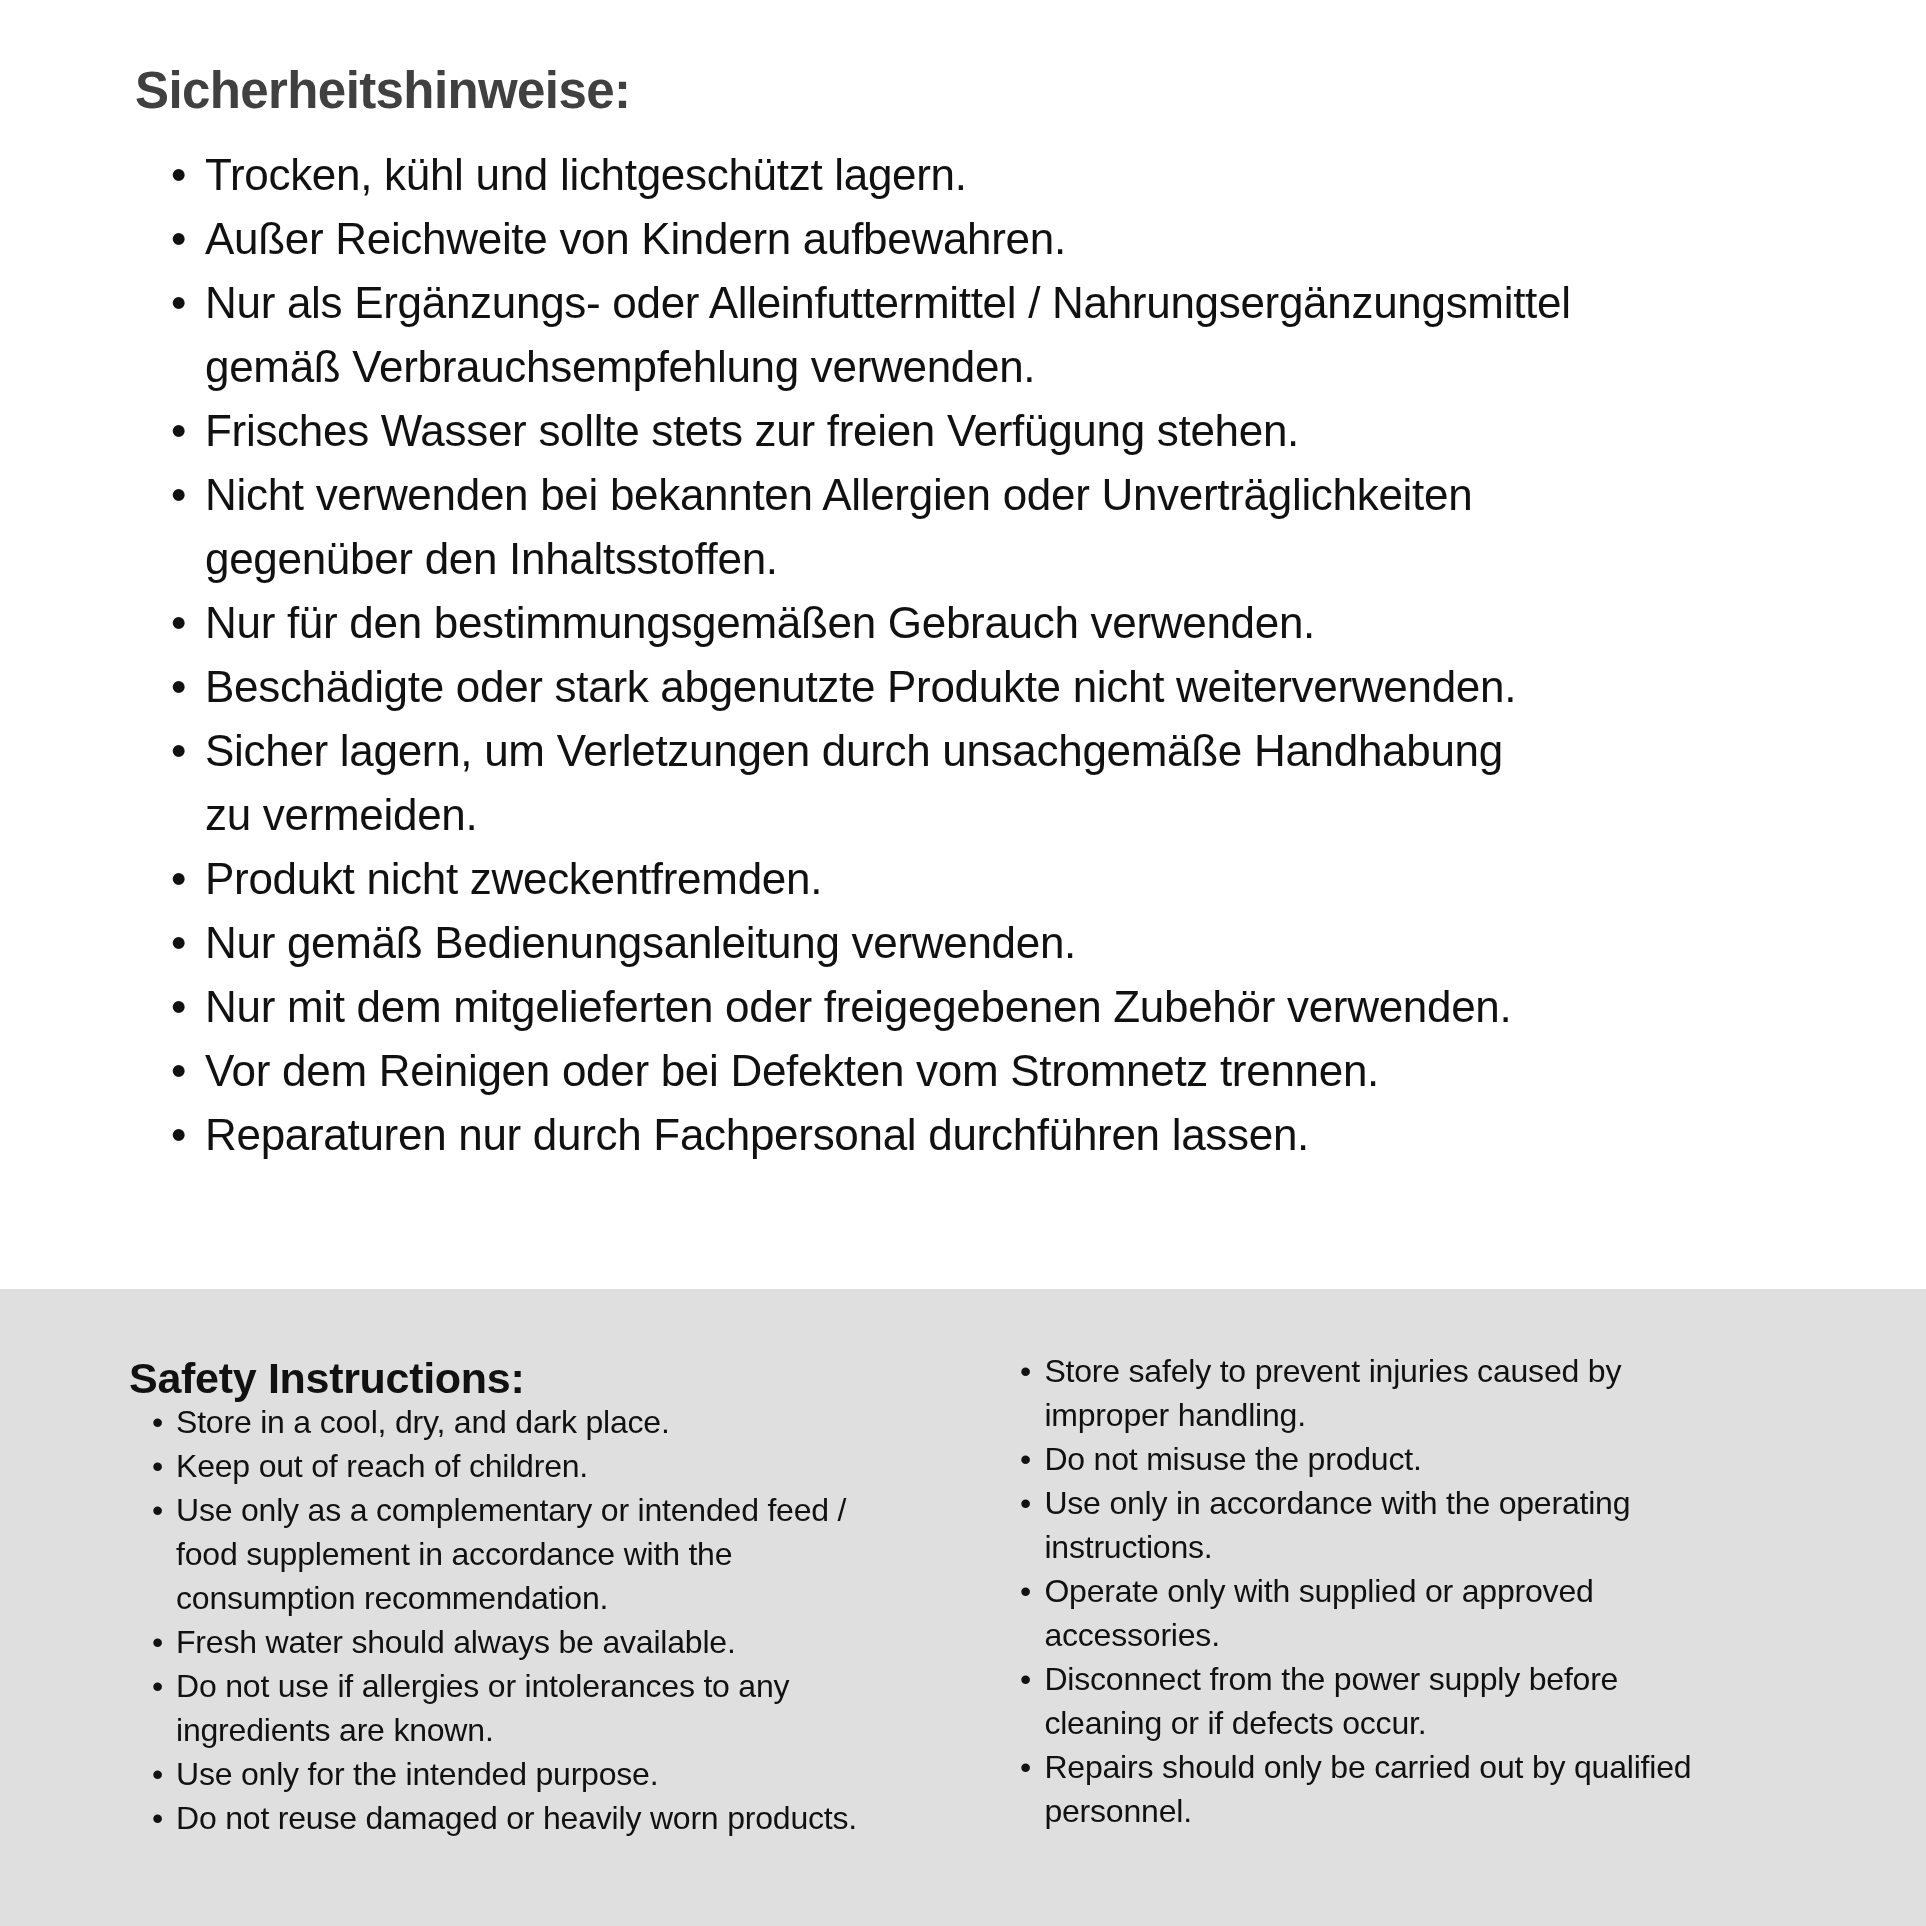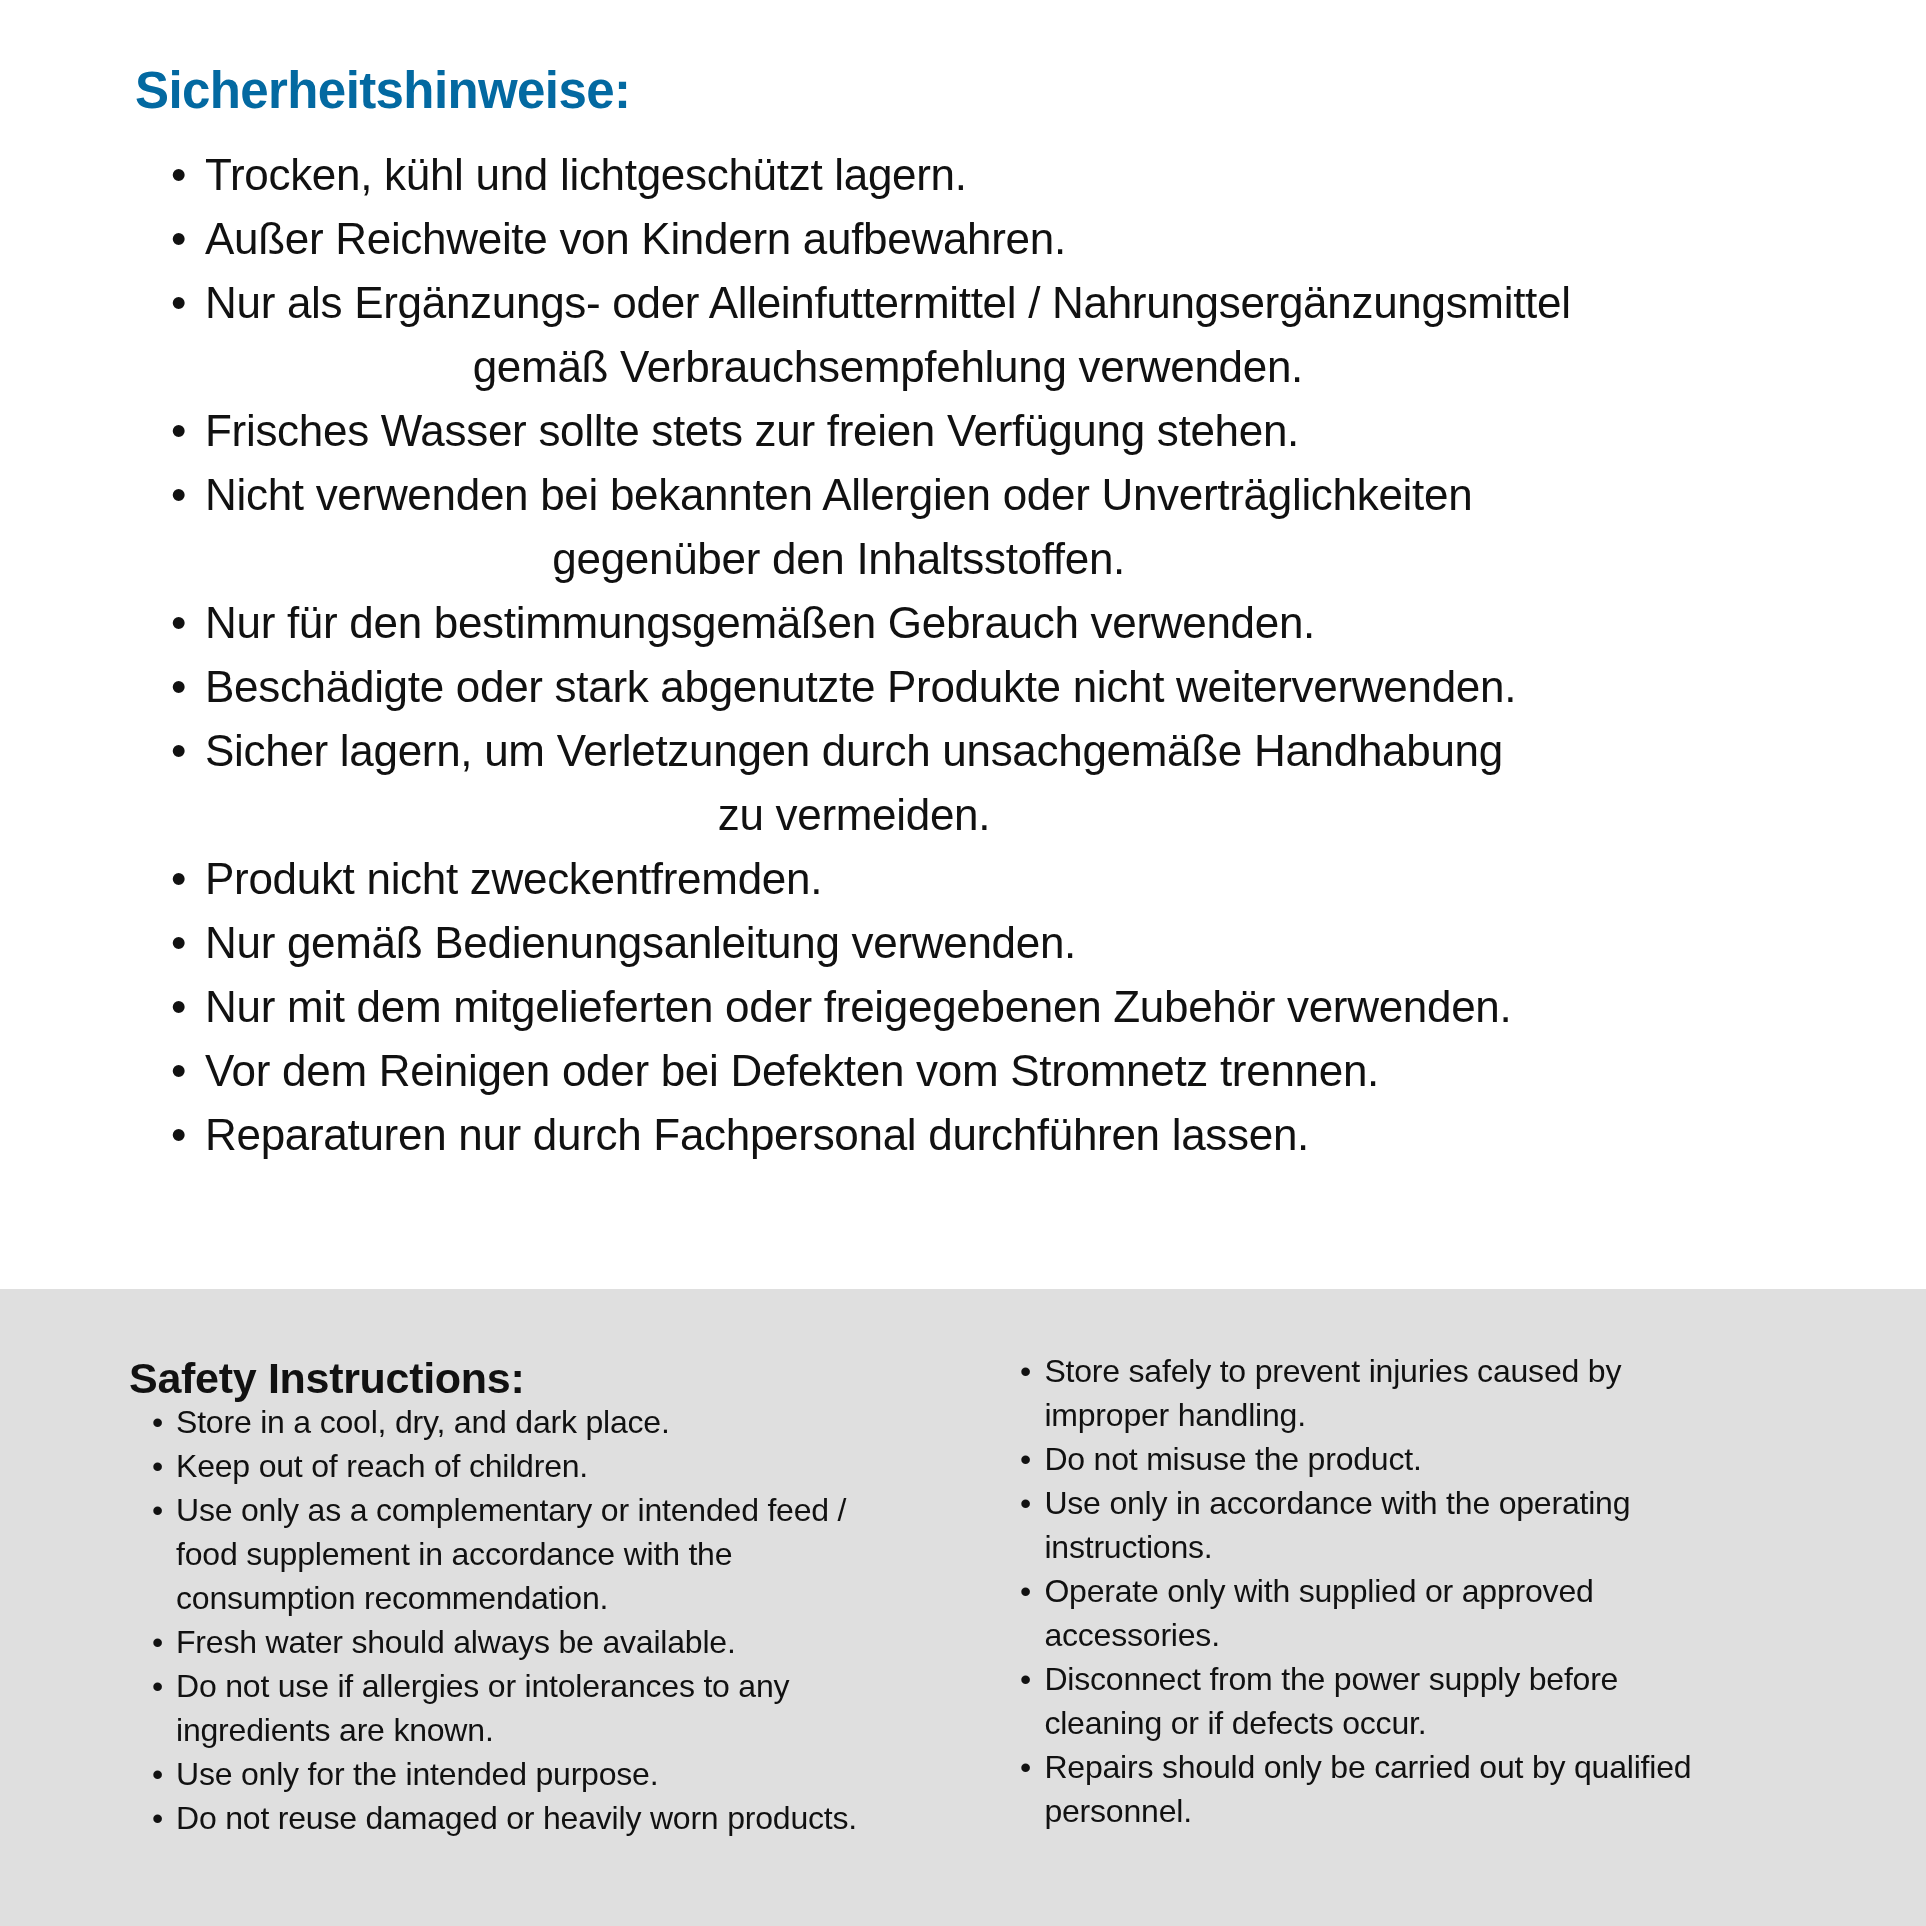--- a/index.html
+++ b/index.html
@@ -20,21 +20,21 @@
   
   .de-title {
     position: absolute;
     top: 63px;
     left: 135px;
     margin: 0;
     font-size: 51px;
     font-weight: 700;
     letter-spacing: -0.6px;
     line-height: 1.1;
-    color: #0369a1;
+    color: #404040;
     white-space: pre;
   }
   ul.de-list {
     position: absolute;
     top: 143px;
     left: 171px;
     width: 1734px;
     margin: 0;
     padding: 0;
     list-style: none;
@@ -45,21 +45,20 @@
   ul.de-list li {
     display: flex;
     align-items: flex-start;
   }
   ul.de-list .dot {
     flex: 0 0 34px;
     white-space: pre;
   }
   ul.de-list .txt {
     white-space: pre;
-    text-align: center;
   }
 
   
   .en-panel {
     position: absolute;
     top: 1289px;
     left: 0;
     width: 1926px;
     height: 637px;
     background: #dfdfdf;

